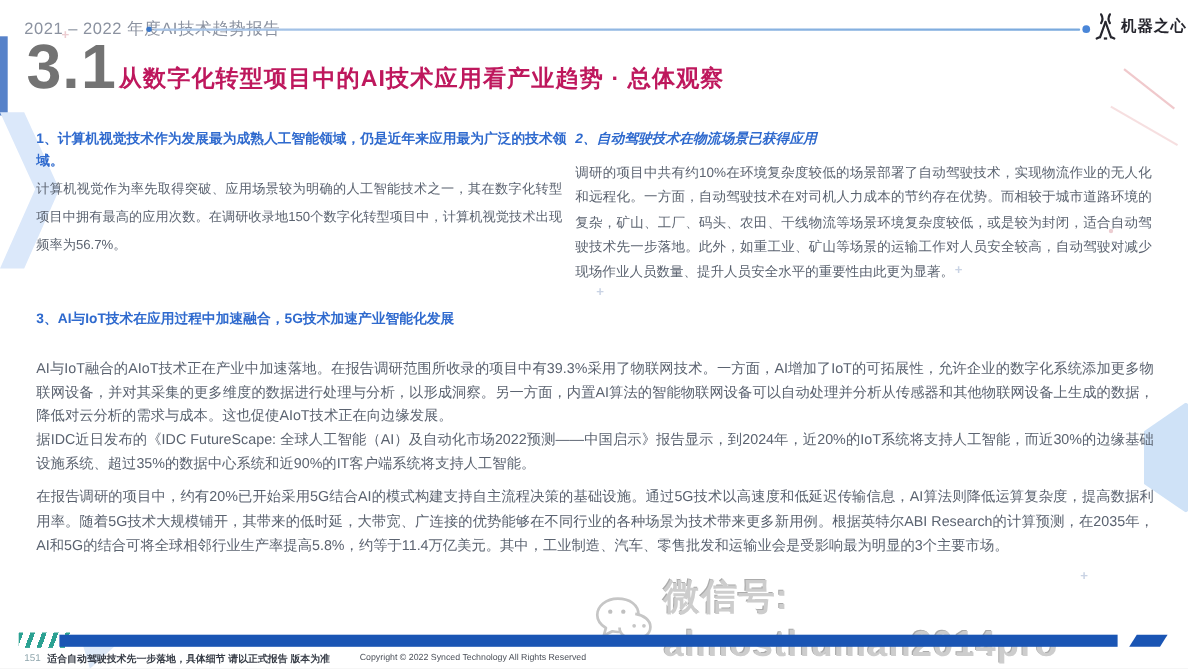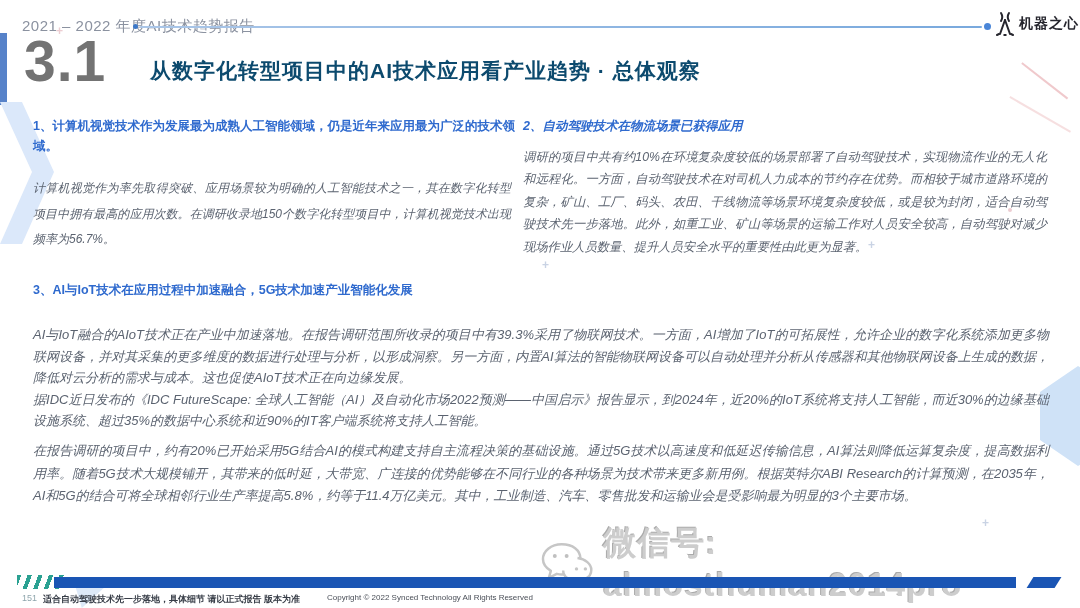--- a/index.html
+++ b/index.html
@@ -15,40 +15,40 @@
   .header-rule { position:absolute; left:140px; top:26px; width:842px; height:2px;
     background:linear-gradient(90deg,#aac6e8,#79a9dd); border-radius:1px; }
   .header-rule .dot-l { position:absolute; left:-7px; top:-2px; width:5px; height:5px; border-radius:50%; background:#3c78c8; }
   .header-rule .dot-r { position:absolute; right:-9px; top:-3px; width:7px; height:7px; border-radius:50%; background:#4a86d8; }
   .logo { position:absolute; left:994px; top:11px; display:flex; align-items:center; gap:3px; }
   .logo svg { display:block; }
   .logo-text { font-size:14px; font-weight:bold; color:#26262e; letter-spacing:1px; }
 
   .left-accent { position:absolute; left:0; top:33px; width:7px; height:72px; background:#3a6cc0; opacity:.85; }
   .sec-num { position:absolute; left:24px; top:28px; font-size:57px; font-weight:800; color:#737373; letter-spacing:1px; }
-  .page-title { position:absolute; left:108px; top:57px; font-size:21px; font-weight:bold; color:#0c4a6e; letter-spacing:1px;margin-left:42px; }
+  .page-title { position:absolute; left:108px; top:57px; font-size:21px; font-weight:bold; color:#be185d; letter-spacing:1px; }
 
   
   .chevron { position:absolute; left:0; top:98px; }
   .hexagon { position:absolute; left:1040px; top:366px; width:76px; height:100px; background:#cfe2f7;
     clip-path:polygon(50% 0,100% 26%,100% 74%,50% 100%,0 74%,0 26%); }
   .tri-bl { position:absolute; left:62px; top:586px; width:44px; height:22px; background:#d4e3f6;
     clip-path:polygon(30% 0,100% 0,45% 100%); opacity:.8; }
   .plus { position:absolute; font-size:12px; color:#c9d3e4; font-weight:bold; }
   .plus.pink { color:#eccdd1; }
   .dot-dec { position:absolute; border-radius:50%; }
   .pink-line { position:absolute; height:1.5px; background:#f0c9cc; transform-origin:left center; }
 
   
   .sec-heading { position:absolute; font-size:12.5px; font-weight:bold; color:#2f6ace; line-height:20px; }
   .h1 { left:33px; top:116px; width:486px; }
   .h2 { left:523px; top:116px; width:510px;font-style:italic; }
   .h3 { left:33px; top:280px; width:980px; }
-  .body-txt { position:absolute; color:#5b6370; text-align:justify;font-style:italic; }
-  .b1 { left:33px; top:176px; width:478px; font-size:12px; line-height:25.5px; }
+  .body-txt { position:absolute; color:#5b6370; text-align:justify; }
+  .b1 { left:33px; top:159px; width:478px; font-size:12px; line-height:25.5px; }
   .b2 { left:523px; top:146px; width:524px; font-size:12.3px; line-height:22.4px; }
   .bA { left:33px; top:324px; width:1016px; font-size:13px; line-height:21.5px; }
   .bB { left:33px; top:440px; width:1016px; font-size:13px; line-height:22.5px; }
 
   
   .watermark { position:absolute; left:540px; top:521px; display:flex; align-items:center; gap:8px; }
   .wm-text {
     font-size:33px; font-weight:bold; color:#cdcdcd; letter-spacing:1px;
     text-shadow:2px 2px 0 #ffffff,-1px -1px 0 #ababab;
   }

